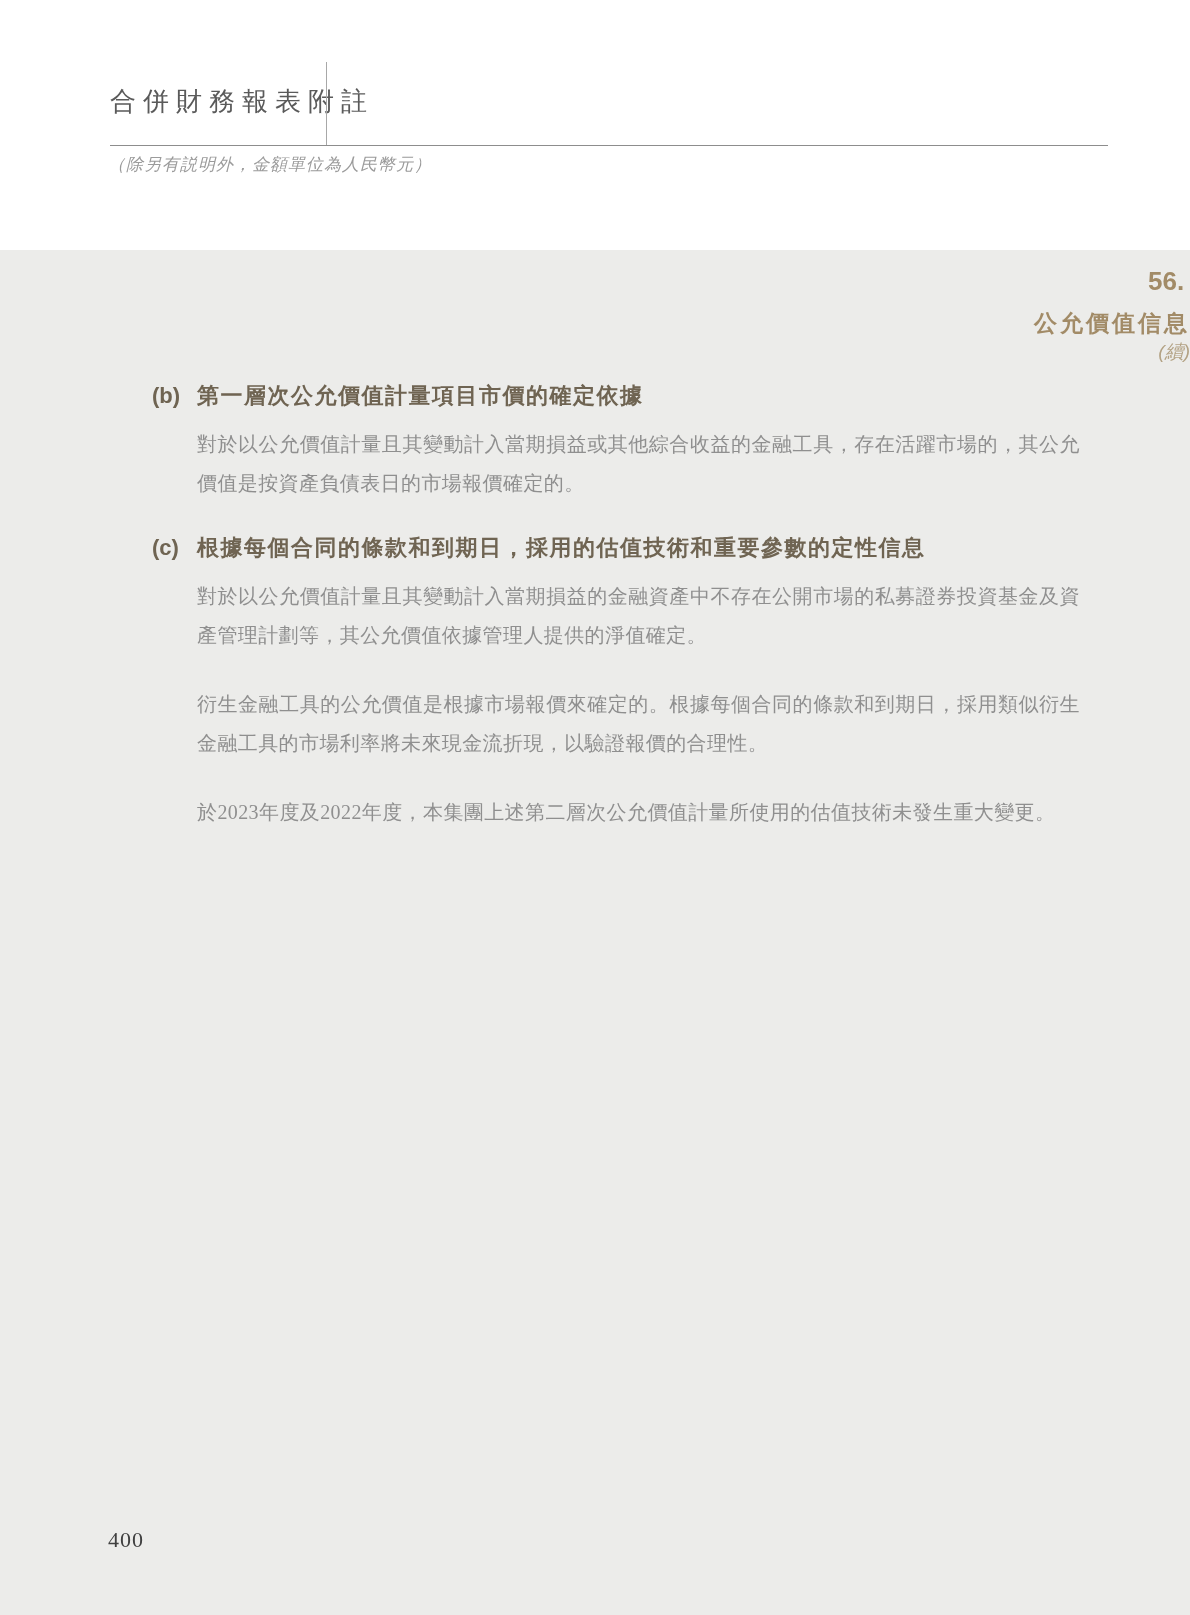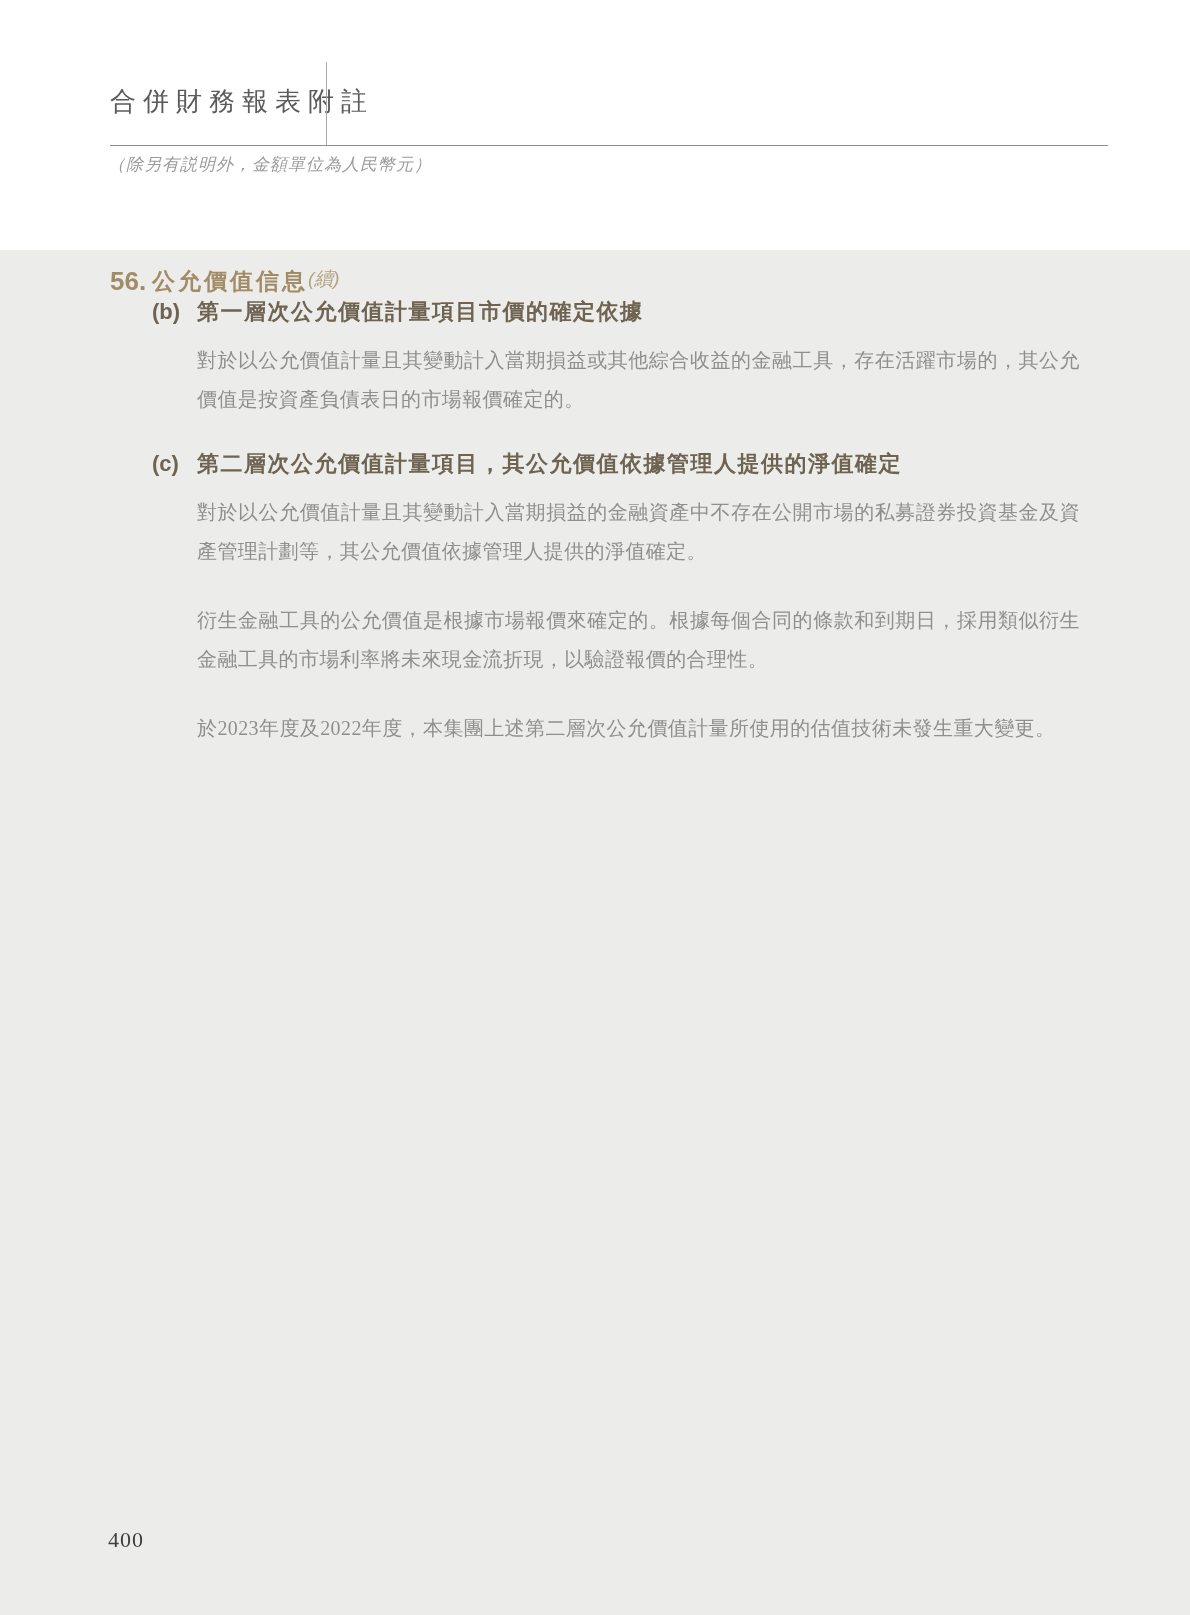--- a/index.html
+++ b/index.html
@@ -60,21 +60,23 @@
     width: 1190px;
     height: 1365px;
     background: #ececea;
     box-sizing: border-box;
     padding: 16px 0 0 110px;
   }
 
   
   .section-title-row {
     display: flex;
-    align-items: flex-start;
+    align-items: flex-end;
+    margin-bottom: 16px;
+    flex-direction: column;
   }
   .section-number {
     font-size: 26px;
     font-weight: 700;
     color: #a28b67;
     width: 42px;
     flex: 0 0 42px;
   }
   .section-title {
     font-size: 23px;
@@ -162,21 +164,21 @@
       <span class="subsec-heading">第一層次公允價值計量項目市價的確定依據</span>
     </div>
     <div class="subsec-body">
       <p>對於以公允價值計量且其變動計入當期損益或其他綜合收益的金融工具，存在活躍市場的，其公允價值是按資產負債表日的市場報價確定的。</p>
     </div>
   </div>
 
   <div class="subsection">
     <div class="subsec-heading-row">
       <span class="subsec-label">(c)</span>
-      <span class="subsec-heading">第二層次公允價值計量項目，其公允價值依據管理人提供的淨值確定</span>
+      <span class="subsec-heading">根據每個合同的條款和到期日，採用的估值技術和重要參數的定性信息</span>
     </div>
     <div class="subsec-body">
       <p>對於以公允價值計量且其變動計入當期損益的金融資產中不存在公開市場的私募證券投資基金及資產管理計劃等，其公允價值依據管理人提供的淨值確定。</p>
       <p>衍生金融工具的公允價值是根據市場報價來確定的。根據每個合同的條款和到期日，採用類似衍生金融工具的市場利率將未來現金流折現，以驗證報價的合理性。</p>
       <p>於2023年度及2022年度，本集團上述第二層次公允價值計量所使用的估值技術未發生重大變更。</p>
     </div>
   </div>
 
 </div>
 

